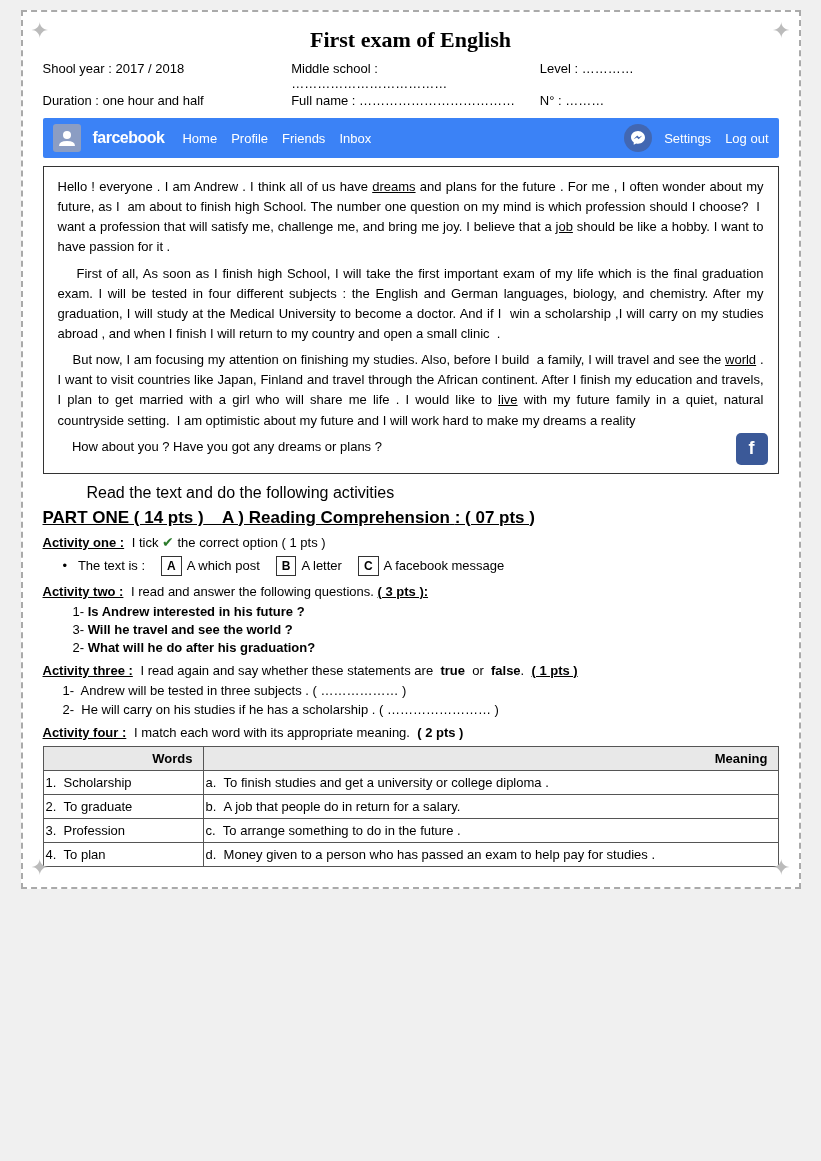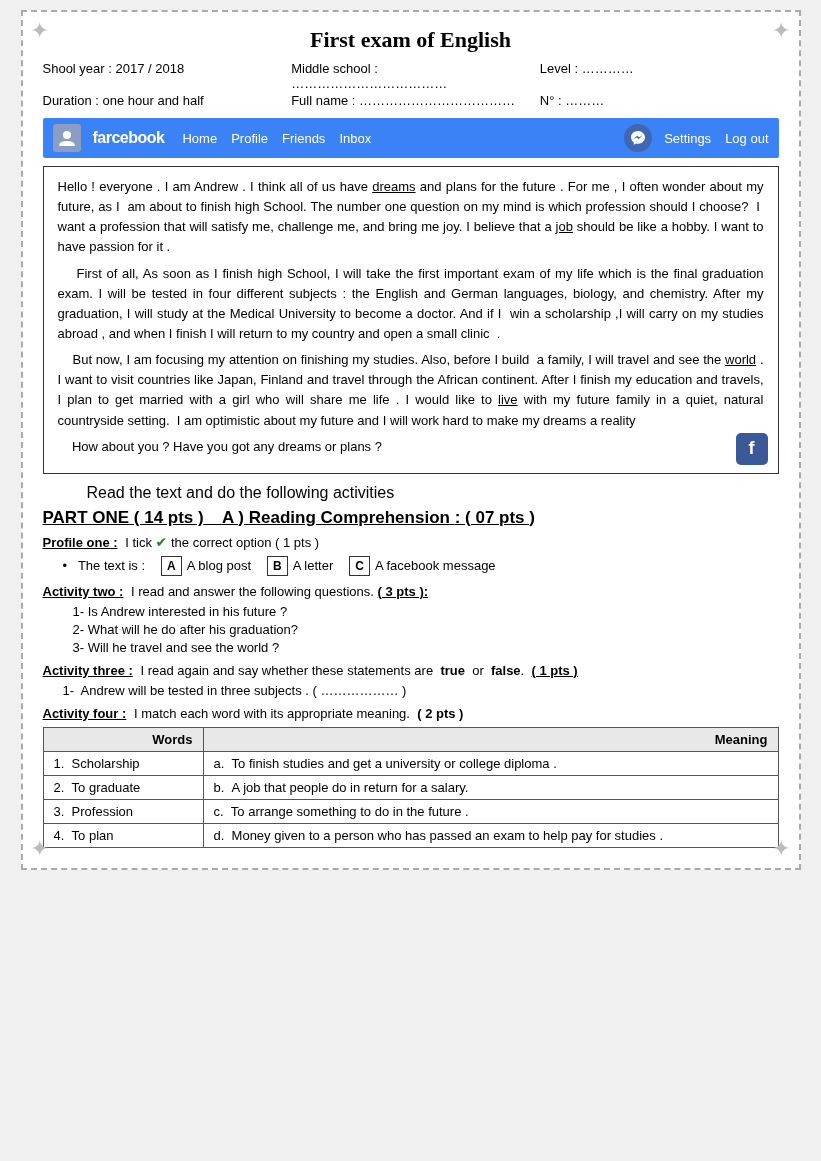--- a/index.html
+++ b/index.html
@@ -190,20 +190,21 @@
       gap: 5px;
       font-size: 13px;
     }
     .check-icon {
       color: #2a7a2a;
       font-size: 14px;
     }
     .questions-list {
       margin: 4px 0 8px 30px;
       font-size: 13px;
+      font-weight: bold;
     }
     .questions-list li {
       margin-bottom: 3px;
       list-style: none;
     }
     .questions-list li::before {
       content: attr(data-num) "- ";
       font-weight: normal;
     }
     .activity-three-stmts {
@@ -223,21 +224,21 @@
     }
     .vocab-table th {
       border: 1.5px solid #555;
       background: #e8e8e8;
       padding: 4px 10px;
       font-weight: bold;
       text-align: right;
     }
     .vocab-table td {
       border: 1.5px solid #555;
-      padding: 4px 10px;
+      padding: 4px 2px;
     }
     .vocab-table .word-col { width: 160px; }
     .bold-u { font-weight: bold; text-decoration: underline; }
   </style>
 </head>
 <body>
 
 <div class="page">
 
   <span class="corner-star tl">✦</span>
@@ -304,62 +305,63 @@
   <div class="read-instruction">Read the text and do the following activities</div>
 
   <div class="part-one-header">
     <span>PART ONE ( 14 pts )</span>
     &nbsp;&nbsp;
     <span>A ) Reading Comprehension</span>
     <span>: ( 07 pts )</span>
   </div>
 
   <div class="activity-line">
-    <span class="activity-label">Profile one :</span>
+    <span class="activity-label">Activity one :</span>
     <span>I tick</span>
     <span class="check-icon">✔</span>
     <span>the correct option  ( 1 pts )</span>
   </div>
   <div class="options-row">
     <span>• &nbsp;&nbsp;<span>The text is :</span></span>
     <div class="option-item">
       <span class="option-box">A</span>
-      <span>A blog post</span>
+      <span>A which post</span>
     </div>
     <div class="option-item">
       <span class="option-box">B</span>
       <span>A letter</span>
     </div>
     <div class="option-item">
       <span class="option-box">C</span>
       <span>A facebook message</span>
     </div>
   </div>
 
   <div class="activity-line">
     <span class="activity-label">Activity two :</span>
     <span>I read and answer the following questions.</span>
     <span class="bold-u">( 3 pts ):</span>
   </div>
   <ul class="questions-list">
     <li data-num="1">Is Andrew interested in his future ?</li>
+    <li data-num="3">Will he travel and see the world ?</li>
     <li data-num="2">What will he do after his graduation?</li>
-    <li data-num="3">Will he travel and see the world ?</li>
   </ul>
 
   <div class="activity-line">
     <span class="activity-label">Activity three :</span>
     <span>I read again and say whether these statements  are</span>
     <strong>&nbsp;<span>true</span></strong>
     &nbsp;<span>or</span>&nbsp;
     <strong><span>false</span></strong>.
     &nbsp;<span class="bold-u">( 1 pts )</span>
   </div>
   <div class="activity-three-stmts">
     <div class="stmt">1-&nbsp; <span>Andrew  will be tested in three subjects . ( ……………… )</span></div>
+    <div class="stmt">2-&nbsp; <span>He will carry on his studies if he has a scholarship . ( …………………… )</span></div>
   </div>
 
   <div class="activity-line">
     <span class="activity-label">Activity four :</span>
     <span>I match each word with its appropriate meaning.</span>
     <strong>&nbsp;<span>( 2 pts )</span></strong>
   </div>
   <table class="vocab-table">
     <thead>
       <tr>

